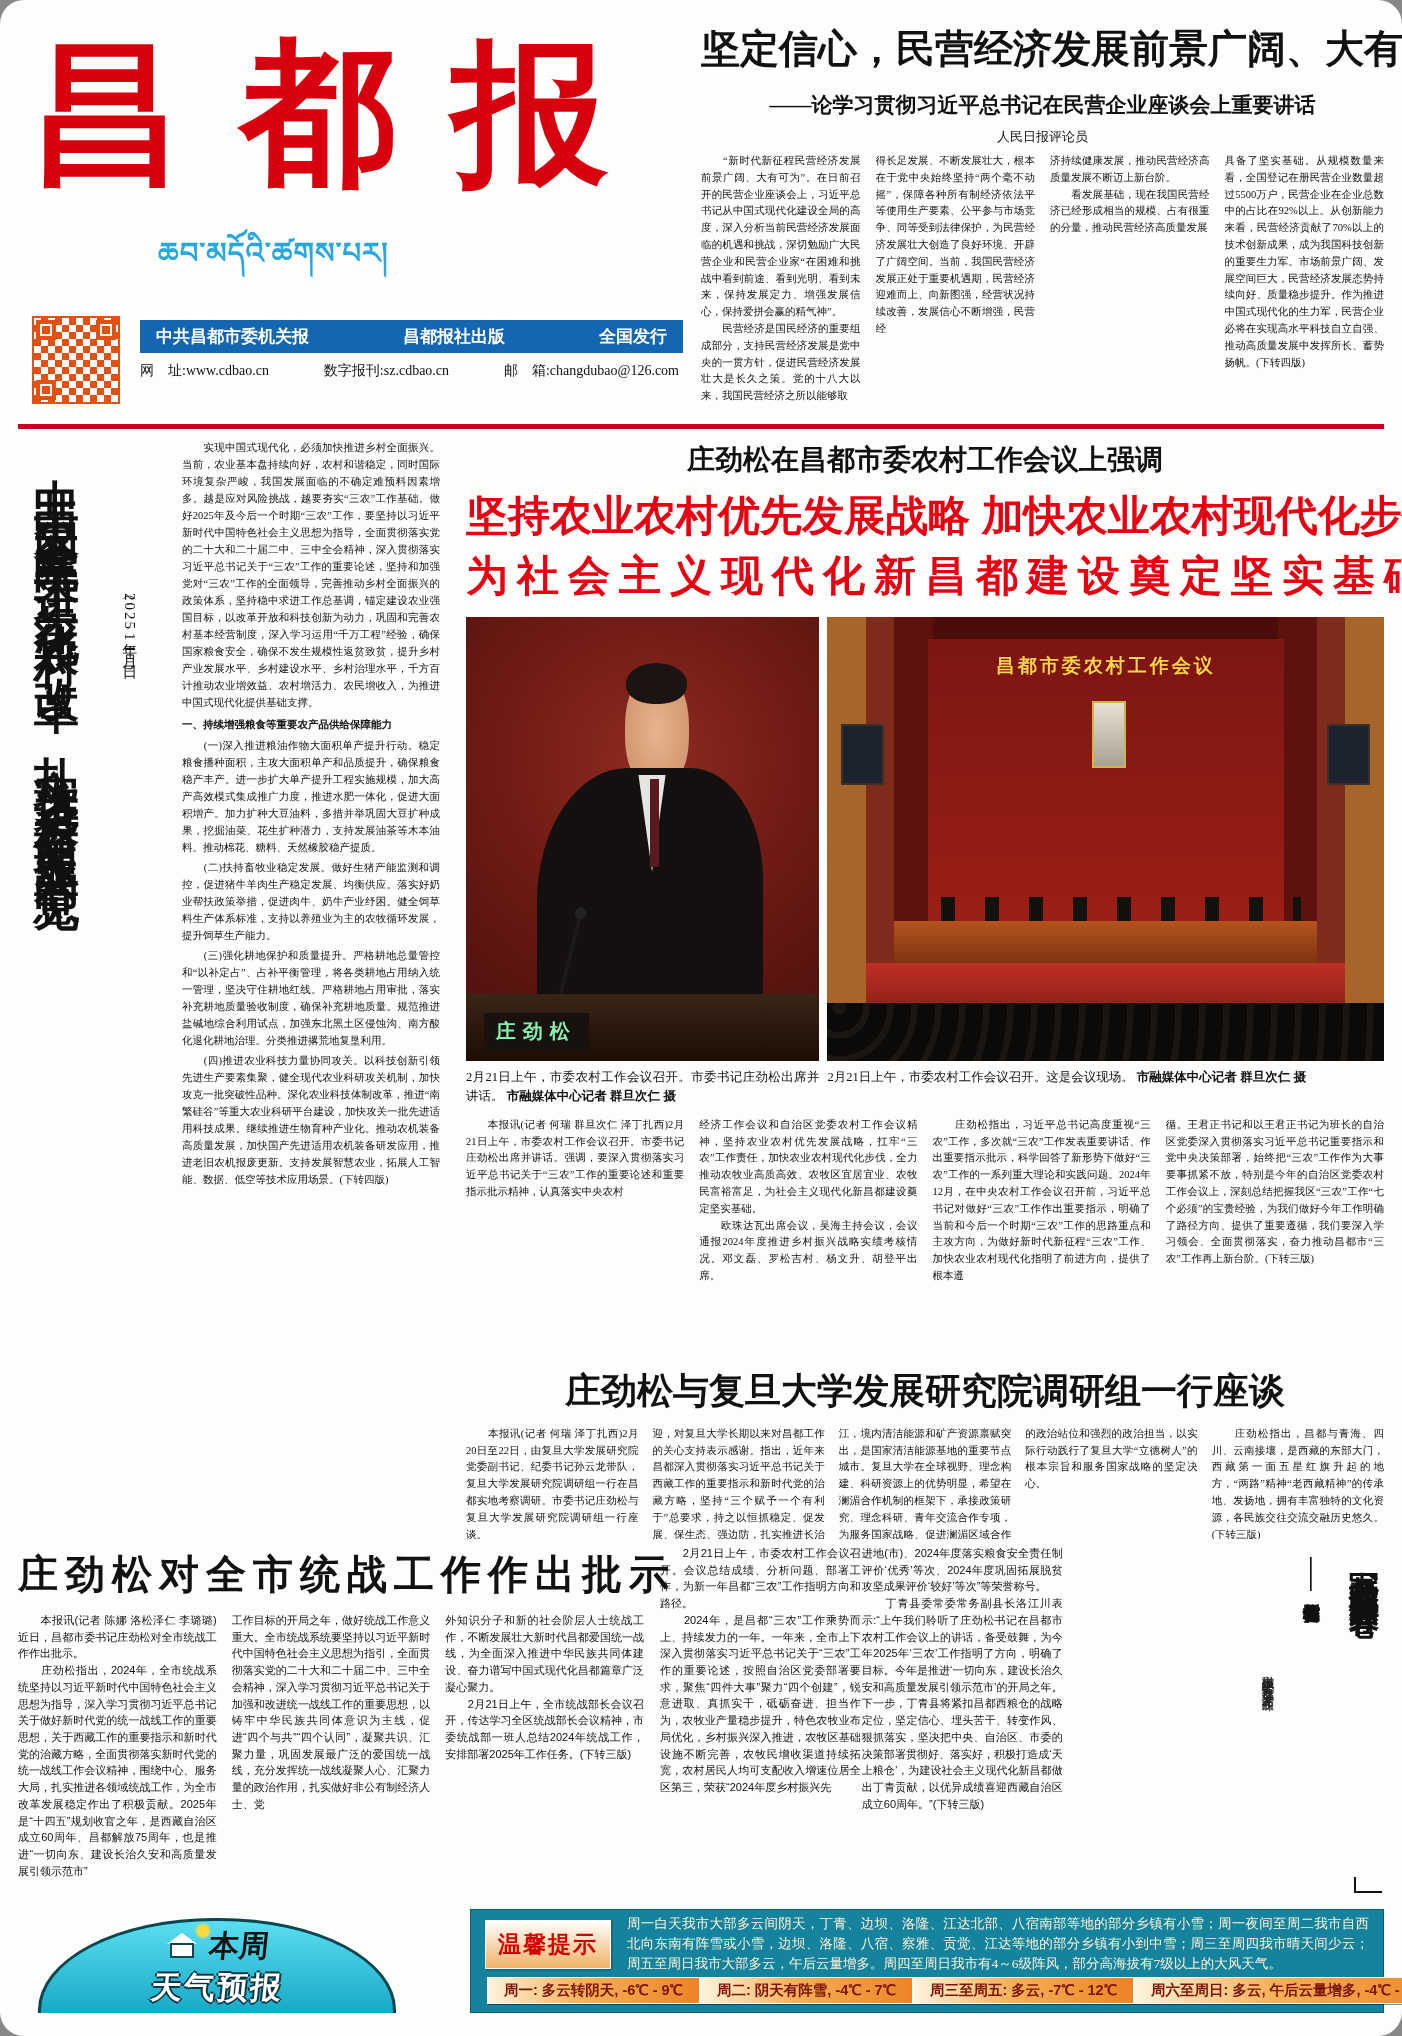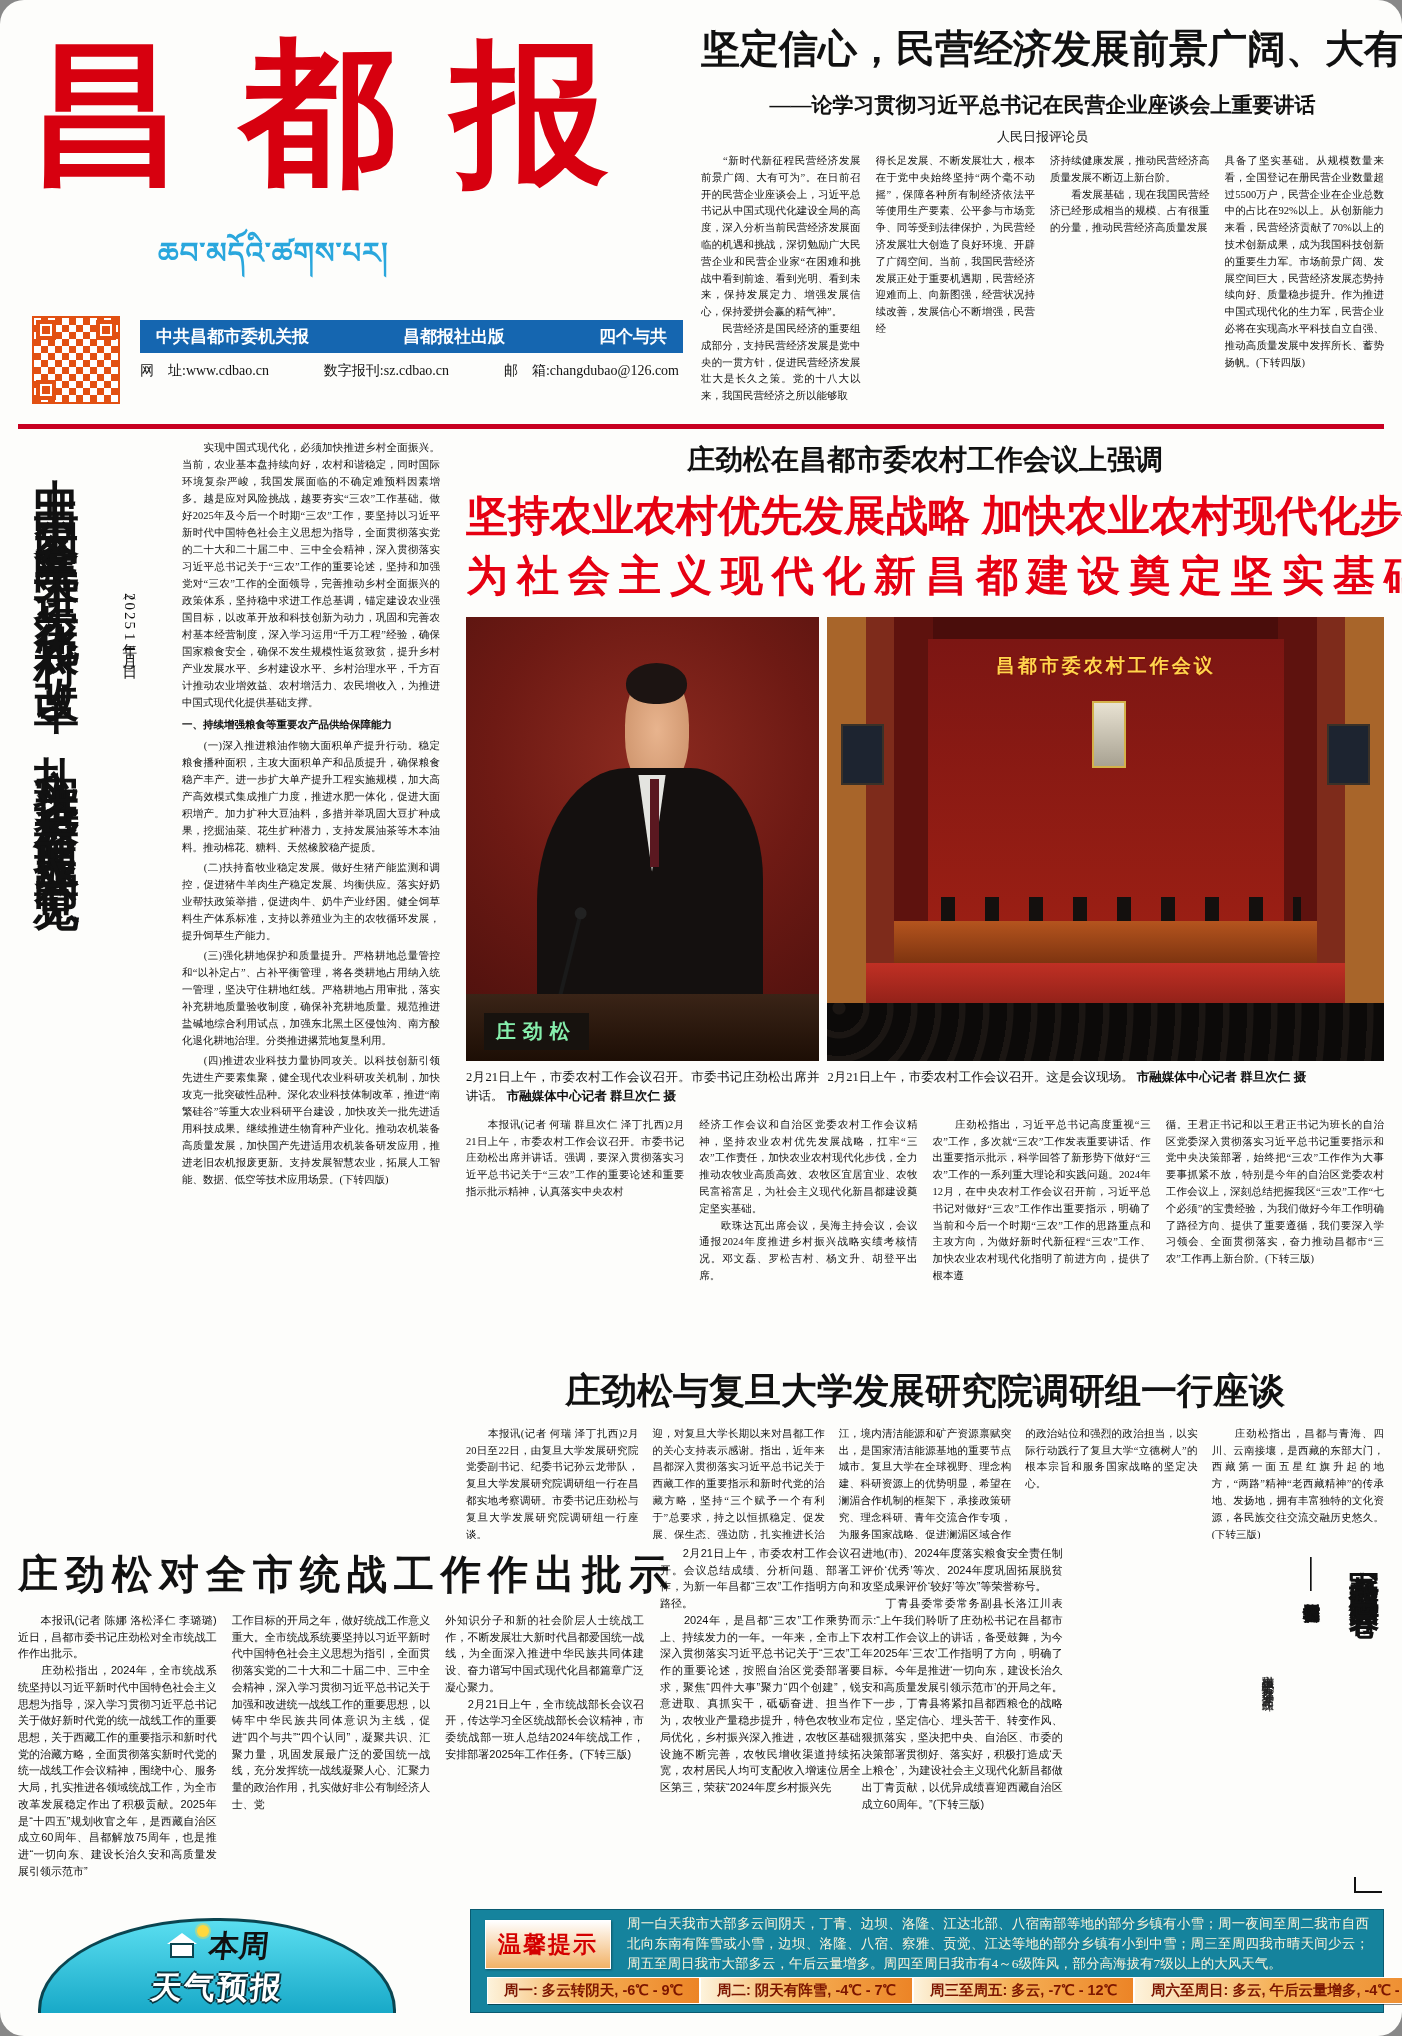--- a/index.html
+++ b/index.html
@@ -144,21 +144,21 @@
       <div class="mast-bottom">
         <div class="qr">
             <div class="c1"></div>
             <div class="c2"></div>
             <div class="c3"></div>
           </div>
         <div class="date-block">
           <div class="blue-bar">
             <span>中共昌都市委机关报</span>
             <span>昌都报社出版</span>
-            <span>四个与共</span>
+            <span>全国发行</span>
           </div>
           <div class="contacts">
             <span>网　址:www.cdbao.cn</span>
             <span>数字报刊:sz.cdbao.cn</span>
             <span>邮　箱:changdubao@126.com</span>
           </div>
         </div>
       </div>
     </div>
 

